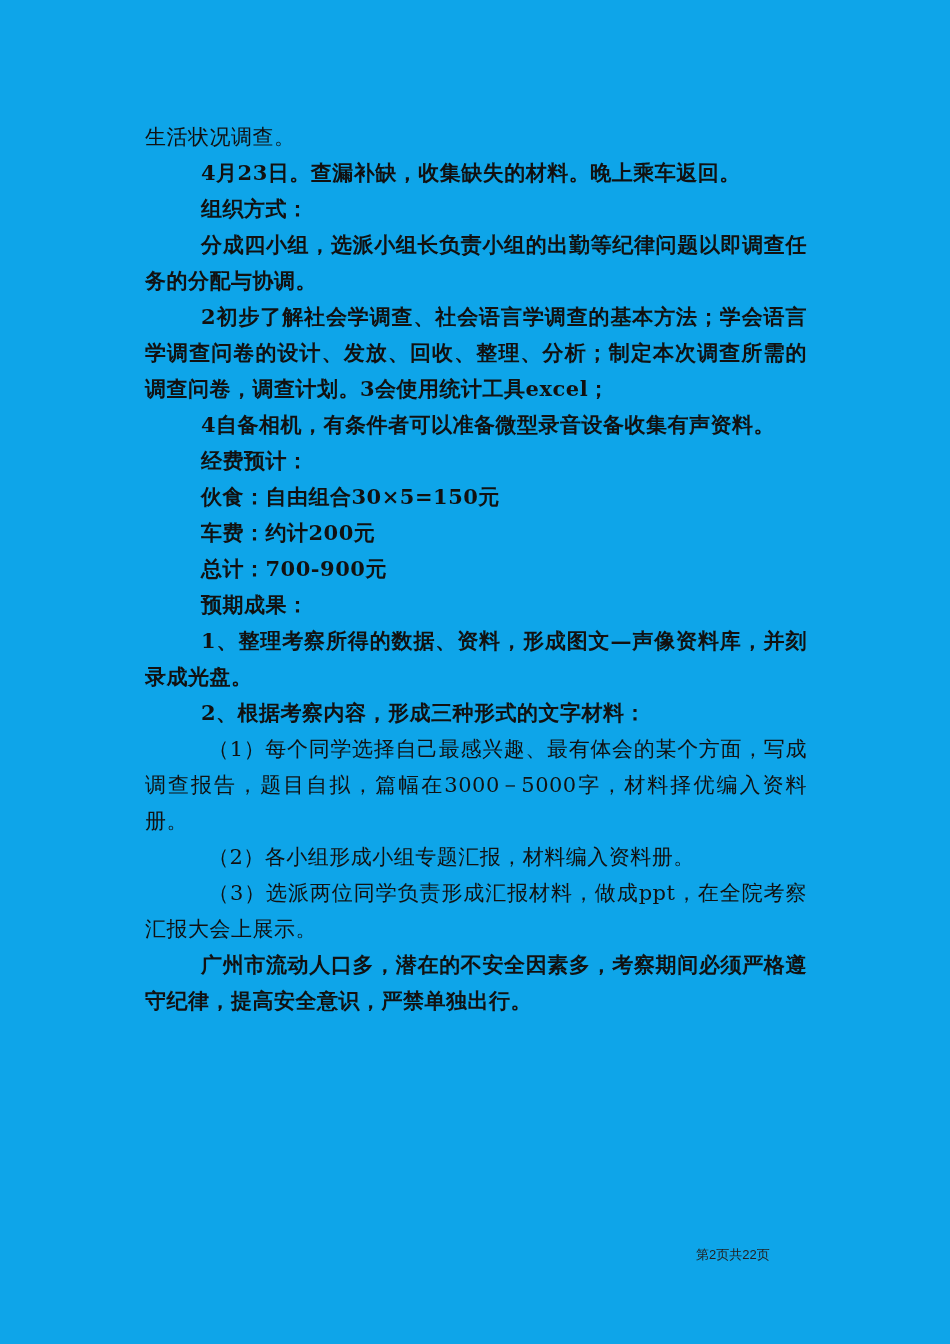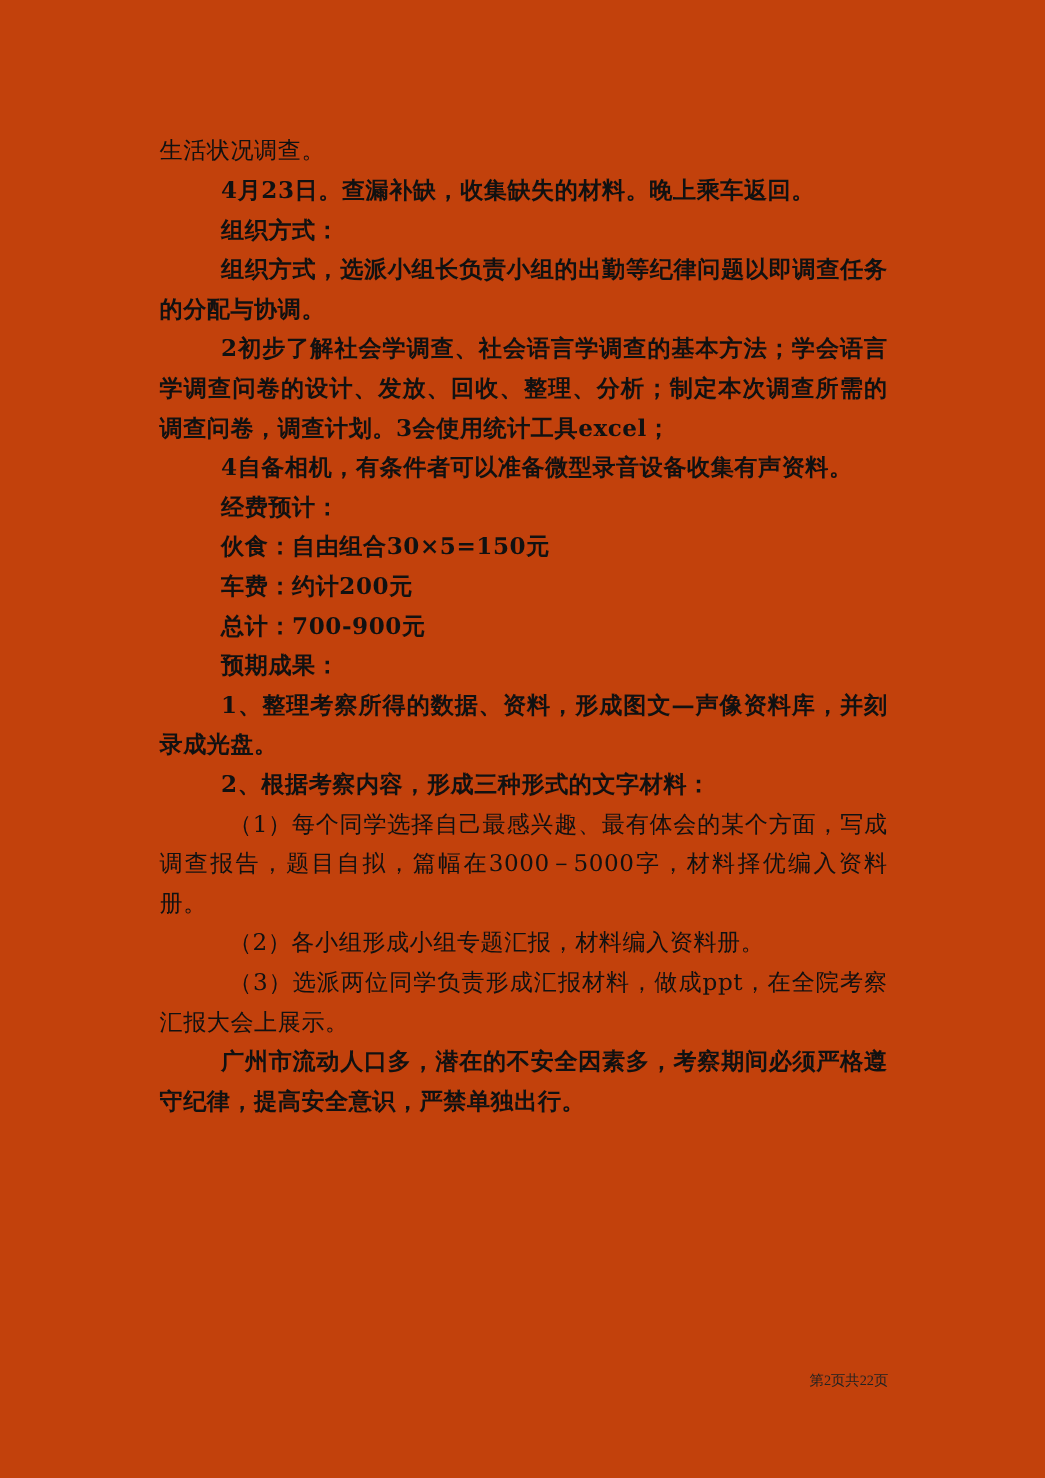--- a/index.html
+++ b/index.html
@@ -1,43 +1,43 @@
 <!DOCTYPE html>
 <html><head>
   <meta charset="utf-8">
   <style>
     html, body { margin: 0; padding: 0; background: #ffffff; }
     body { width: 950px; height: 1344px; position: relative; overflow: hidden; }
     .page {
-      position: absolute; left: 0; top: 0; width: 950px; height: 1344px; background: #c2410c;
+      position: absolute; left: 0; top: 0; width: 950px; height: 1344px; background: #0ea5e9;
     }
     .content {
       position: absolute; left: 145px; top: 119px; width: 662px;
       font-family: "DejaVu Serif", "Liberation Serif", serif;
       font-size: 21px; line-height: 36px; color: #111111;
       letter-spacing: 0.5px;
     }
     .content p { margin: 0; padding: 0; text-align: justify; text-justify: inter-character; }
     .indent { text-indent: 56px; font-weight: bold; }
     .indent-sub { text-indent: 63px; }
     .footer {
-      position: absolute; left: 736px; top: 1246px;
-      font-family: Liberation Serif, serif;
+      position: absolute; left: 696px; top: 1246px;
+      font-family: Liberation Sans, sans-serif;
       font-size: 13px; color: #222222;
     }
   </style>
 </head>
 <body>
 
 <div class="page">
   <div class="content">
     <p class="">生活状况调查。</p>
     <p class="indent">4月23日。查漏补缺，收集缺失的材料。晚上乘车返回。</p>
     <p class="indent">组织方式：</p>
-    <p class="indent">组织方式，选派小组长负责小组的出勤等纪律问题以即调查任务的分配与协调。</p>
+    <p class="indent">分成四小组，选派小组长负责小组的出勤等纪律问题以即调查任务的分配与协调。</p>
     <p class="indent">2初步了解社会学调查、社会语言学调查的基本方法；学会语言学调查问卷的设计、发放、回收、整理、分析；制定本次调查所需的调查问卷，调查计划。3会使用统计工具excel；</p>
     <p class="indent">4自备相机，有条件者可以准备微型录音设备收集有声资料。</p>
     <p class="indent">经费预计：</p>
     <p class="indent">伙食：自由组合30×5=150元</p>
     <p class="indent">车费：约计200元</p>
     <p class="indent">总计：700-900元</p>
     <p class="indent">预期成果：</p>
     <p class="indent">1、整理考察所得的数据、资料，形成图文—声像资料库，并刻录成光盘。</p>
     <p class="indent">2、根据考察内容，形成三种形式的文字材料：</p>
     <p class="indent-sub">（1）每个同学选择自己最感兴趣、最有体会的某个方面，写成调查报告，题目自拟，篇幅在3000－5000字，材料择优编入资料册。</p>

